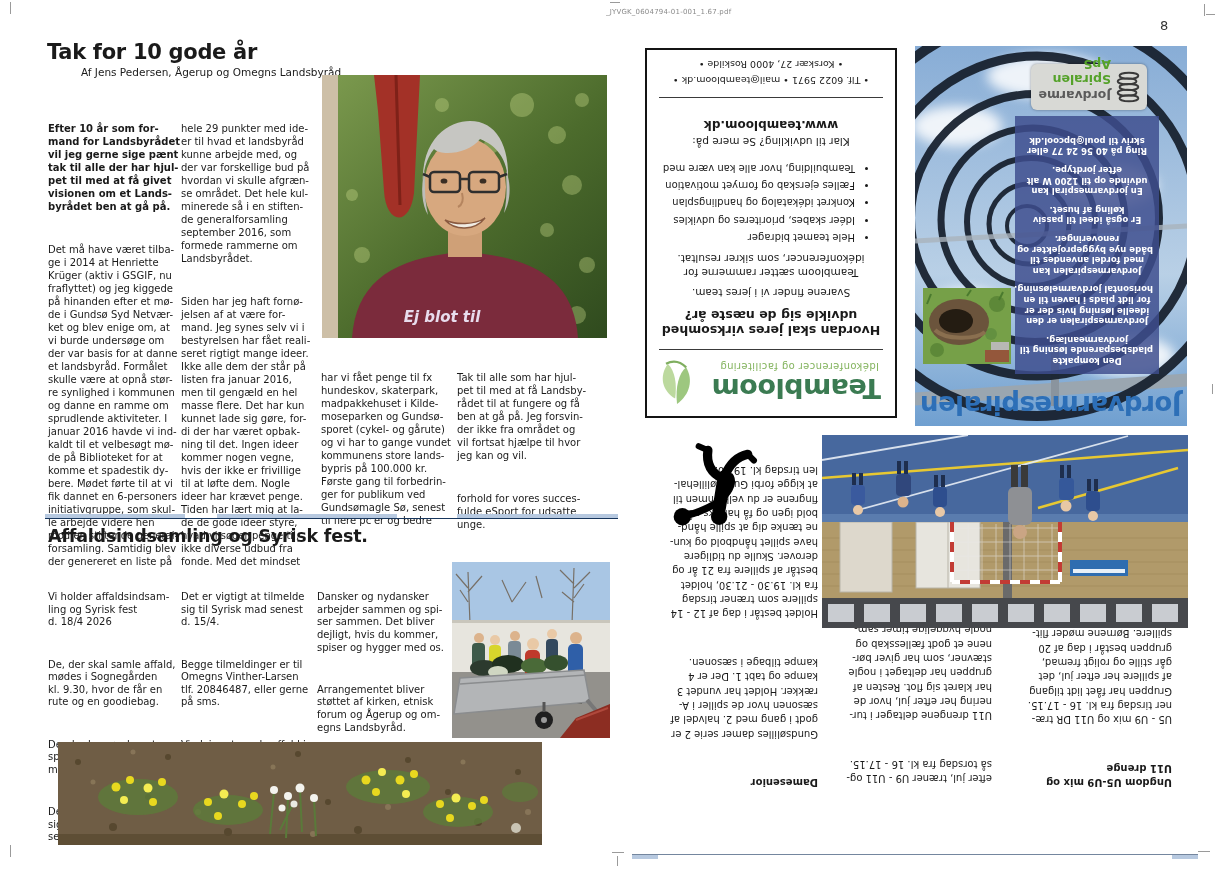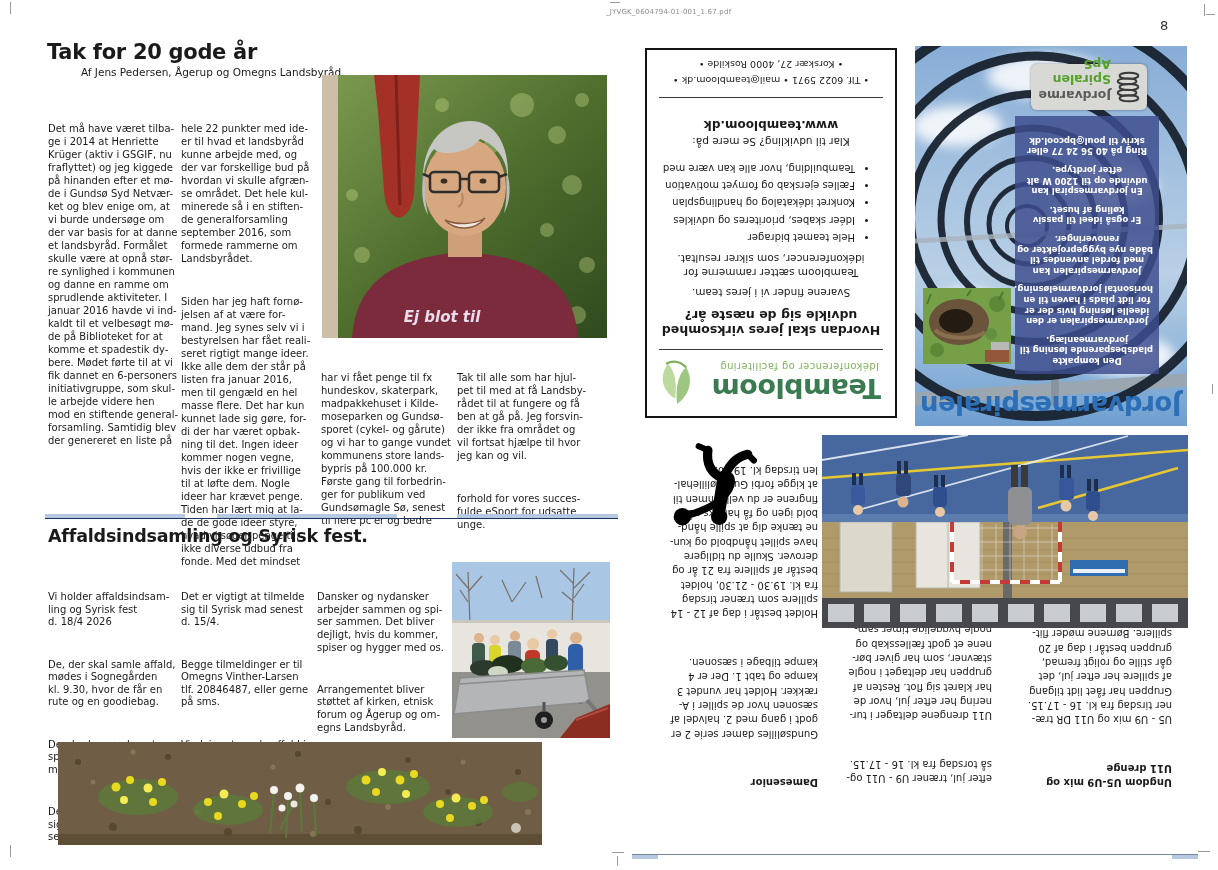--- a/index.html
+++ b/index.html
@@ -61,24 +61,31 @@
   <div class="mark" style="left:1204px;top:4px;width:1px;height:12px;"></div>
   <div class="mark" style="left:1206px;top:14px;width:9px;height:1px;"></div>
   <div class="mark" style="left:1212px;top:384px;width:1px;height:10px;"></div>
   <div class="mark" style="left:10px;top:845px;width:1px;height:12px;"></div>
   <div class="mark" style="left:612px;top:852px;width:12px;height:1px;"></div>
   <div class="mark" style="left:617px;top:856px;width:1px;height:10px;"></div>
   <div class="mark" style="left:1198px;top:851px;width:12px;height:1px;"></div>
 
   <section class="abs" style="left:0;top:0;width:620px;height:870px;">
 
-    <h1 class="abs title" style="left:47px;top:40px;">Tak for 20 gode år</h1>
+    <h1 class="abs title" style="left:47px;top:40px;">Tak for 10 gode år</h1>
     <div class="abs byline" style="left:48px;top:66px;margin-left:33px;">Af Jens Pedersen, Ågerup og Omegns Landsbyråd</div>
 
     <div class="abs txt" style="left:48px;top:96px;width:133px;">
+      <p class="bold">Efter 10 år som for-
+mand for Landsbyrådet
+vil jeg gerne sige pænt
+tak til alle der har hjul-
+pet til med at få givet
+visionen om et Lands-
+byrådet ben at gå på.</p>
       <p>Det må have været tilba-
 ge i 2014 at Henriette
 Krüger (aktiv i GSGIF, nu
 fraflyttet) og jeg kiggede
 på hinanden efter et mø-
 de i Gundsø Syd Netvær-
 ket og blev enige om, at
 vi burde undersøge om
 der var basis for at danne
 et landsbyråd. Formålet
@@ -92,21 +99,21 @@
 komme et spadestik dy-
 bere. Mødet førte til at vi
 fik dannet en 6-personers
 initiativgruppe, som skul-
 le arbejde videre hen
 mod en stiftende general-
 forsamling. Samtidig blev
 der genereret en liste på</p>
     </div>
     <div class="abs txt" style="left:181px;top:96px;width:133px;">
-      <p>hele 22 punkter med ide-
+      <p>hele 29 punkter med ide-
 er til hvad et landsbyråd
 kunne arbejde med, og
 der var forskellige bud på
 hvordan vi skulle afgræn-
 se området. Det hele kul-
 minerede så i en stiften-
 de generalforsamling
 september 2016, som
 formede rammerne om
 Landsbyrådet.</p>

